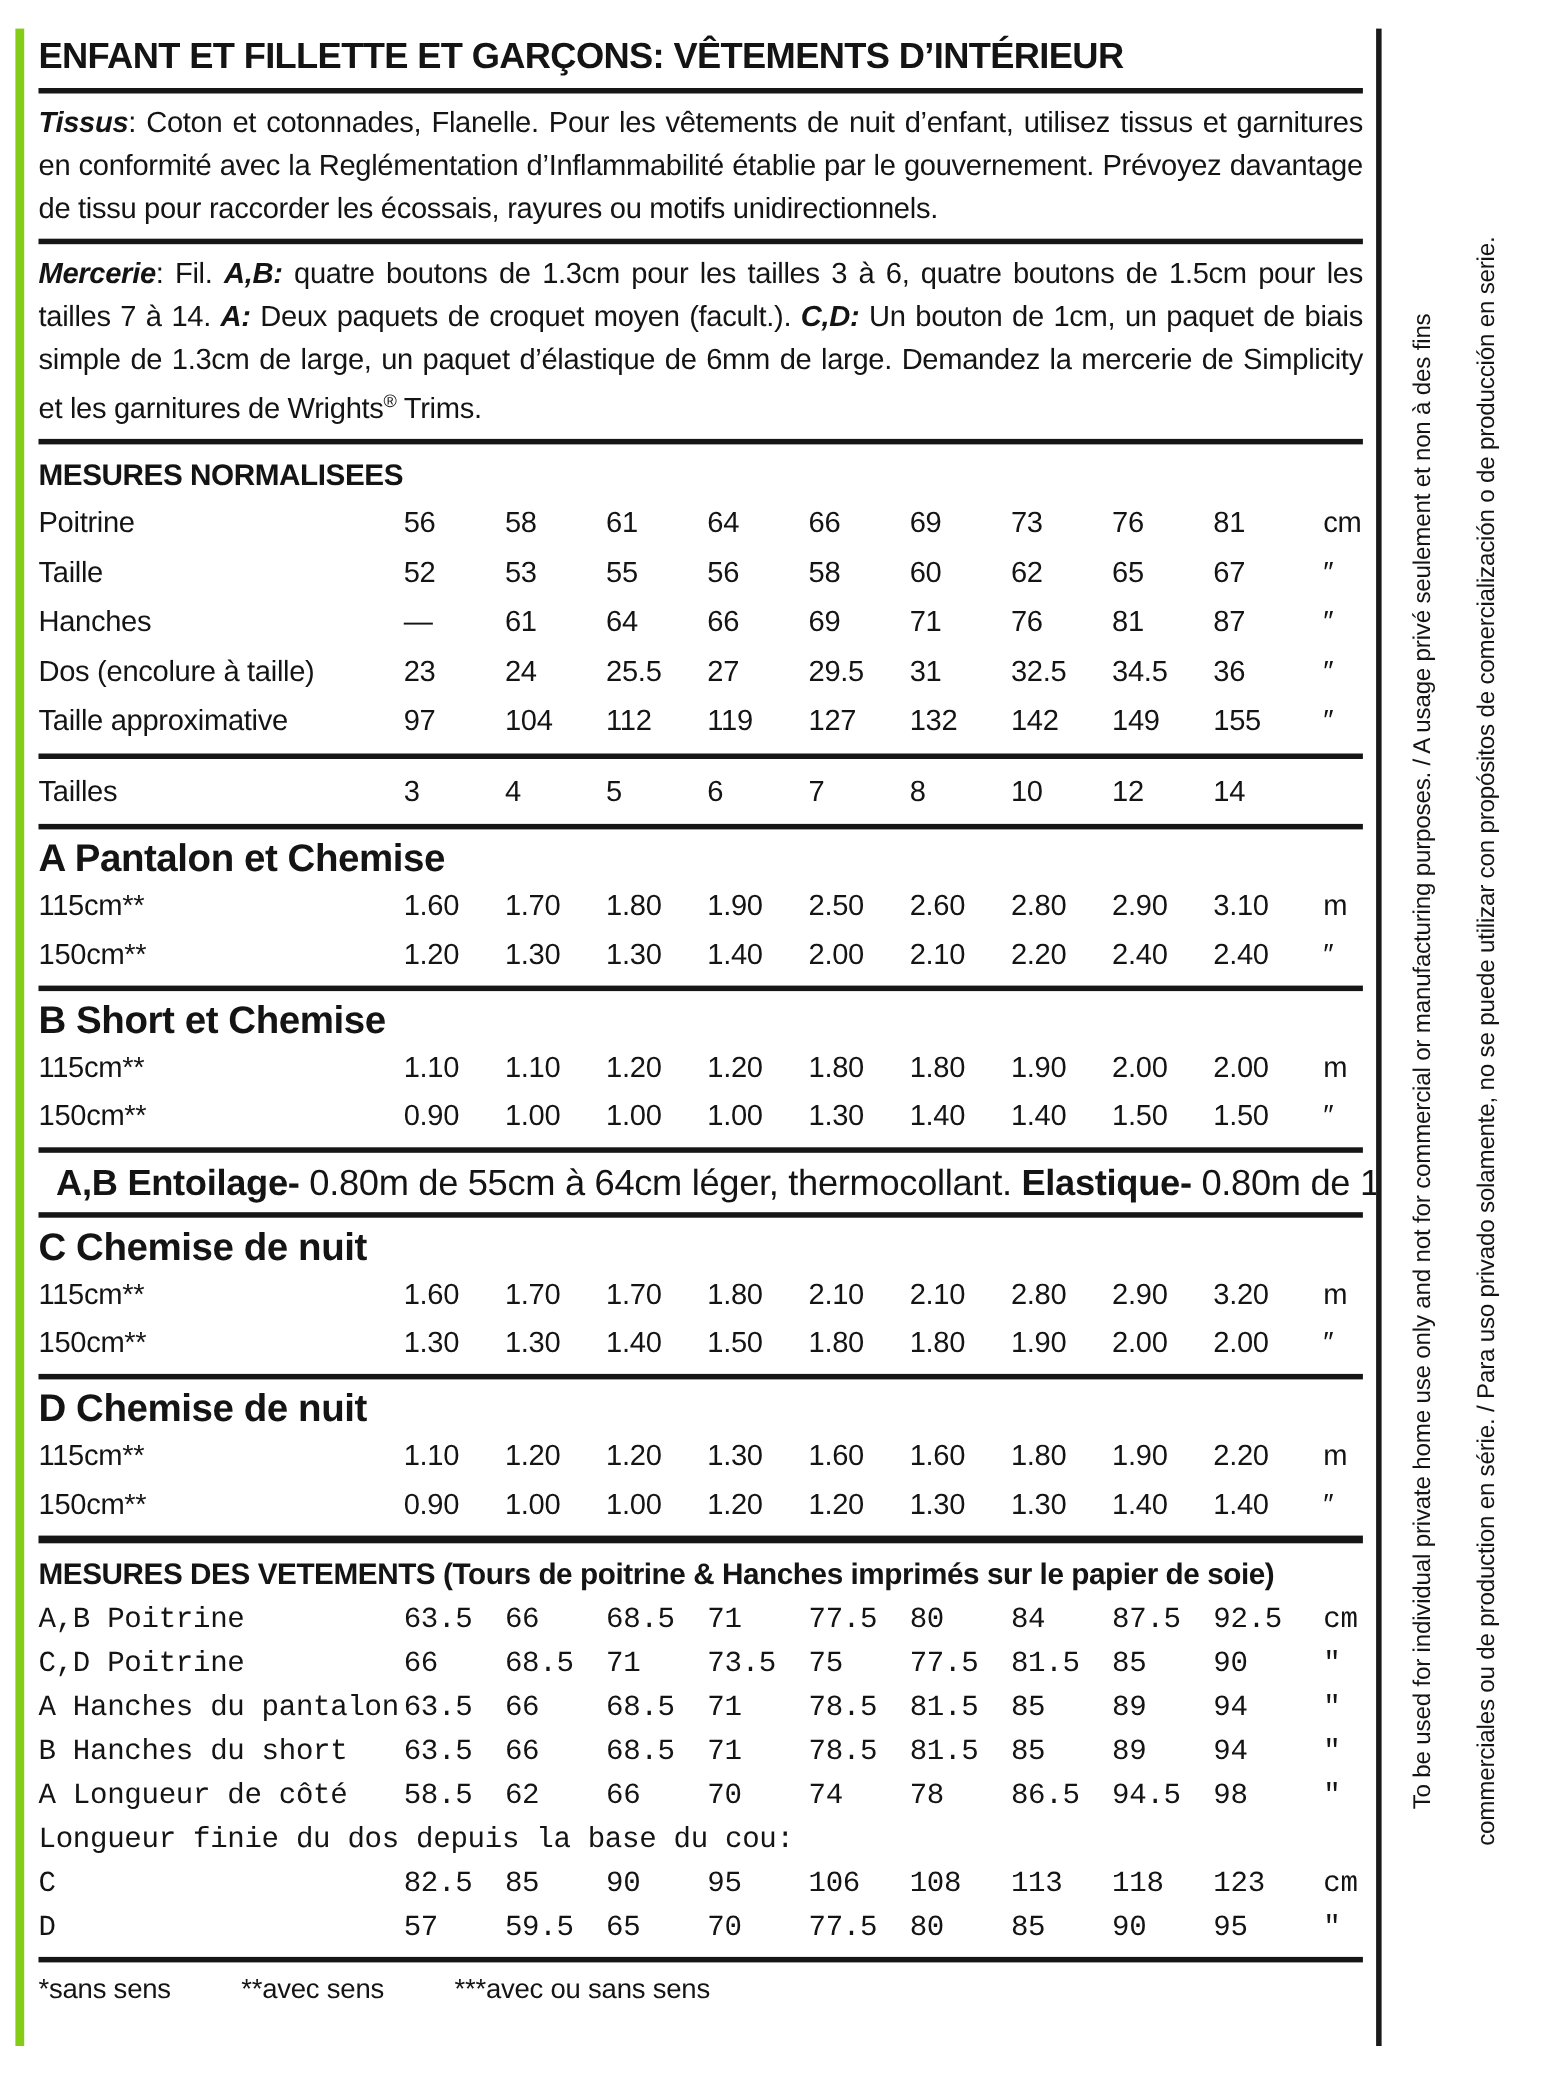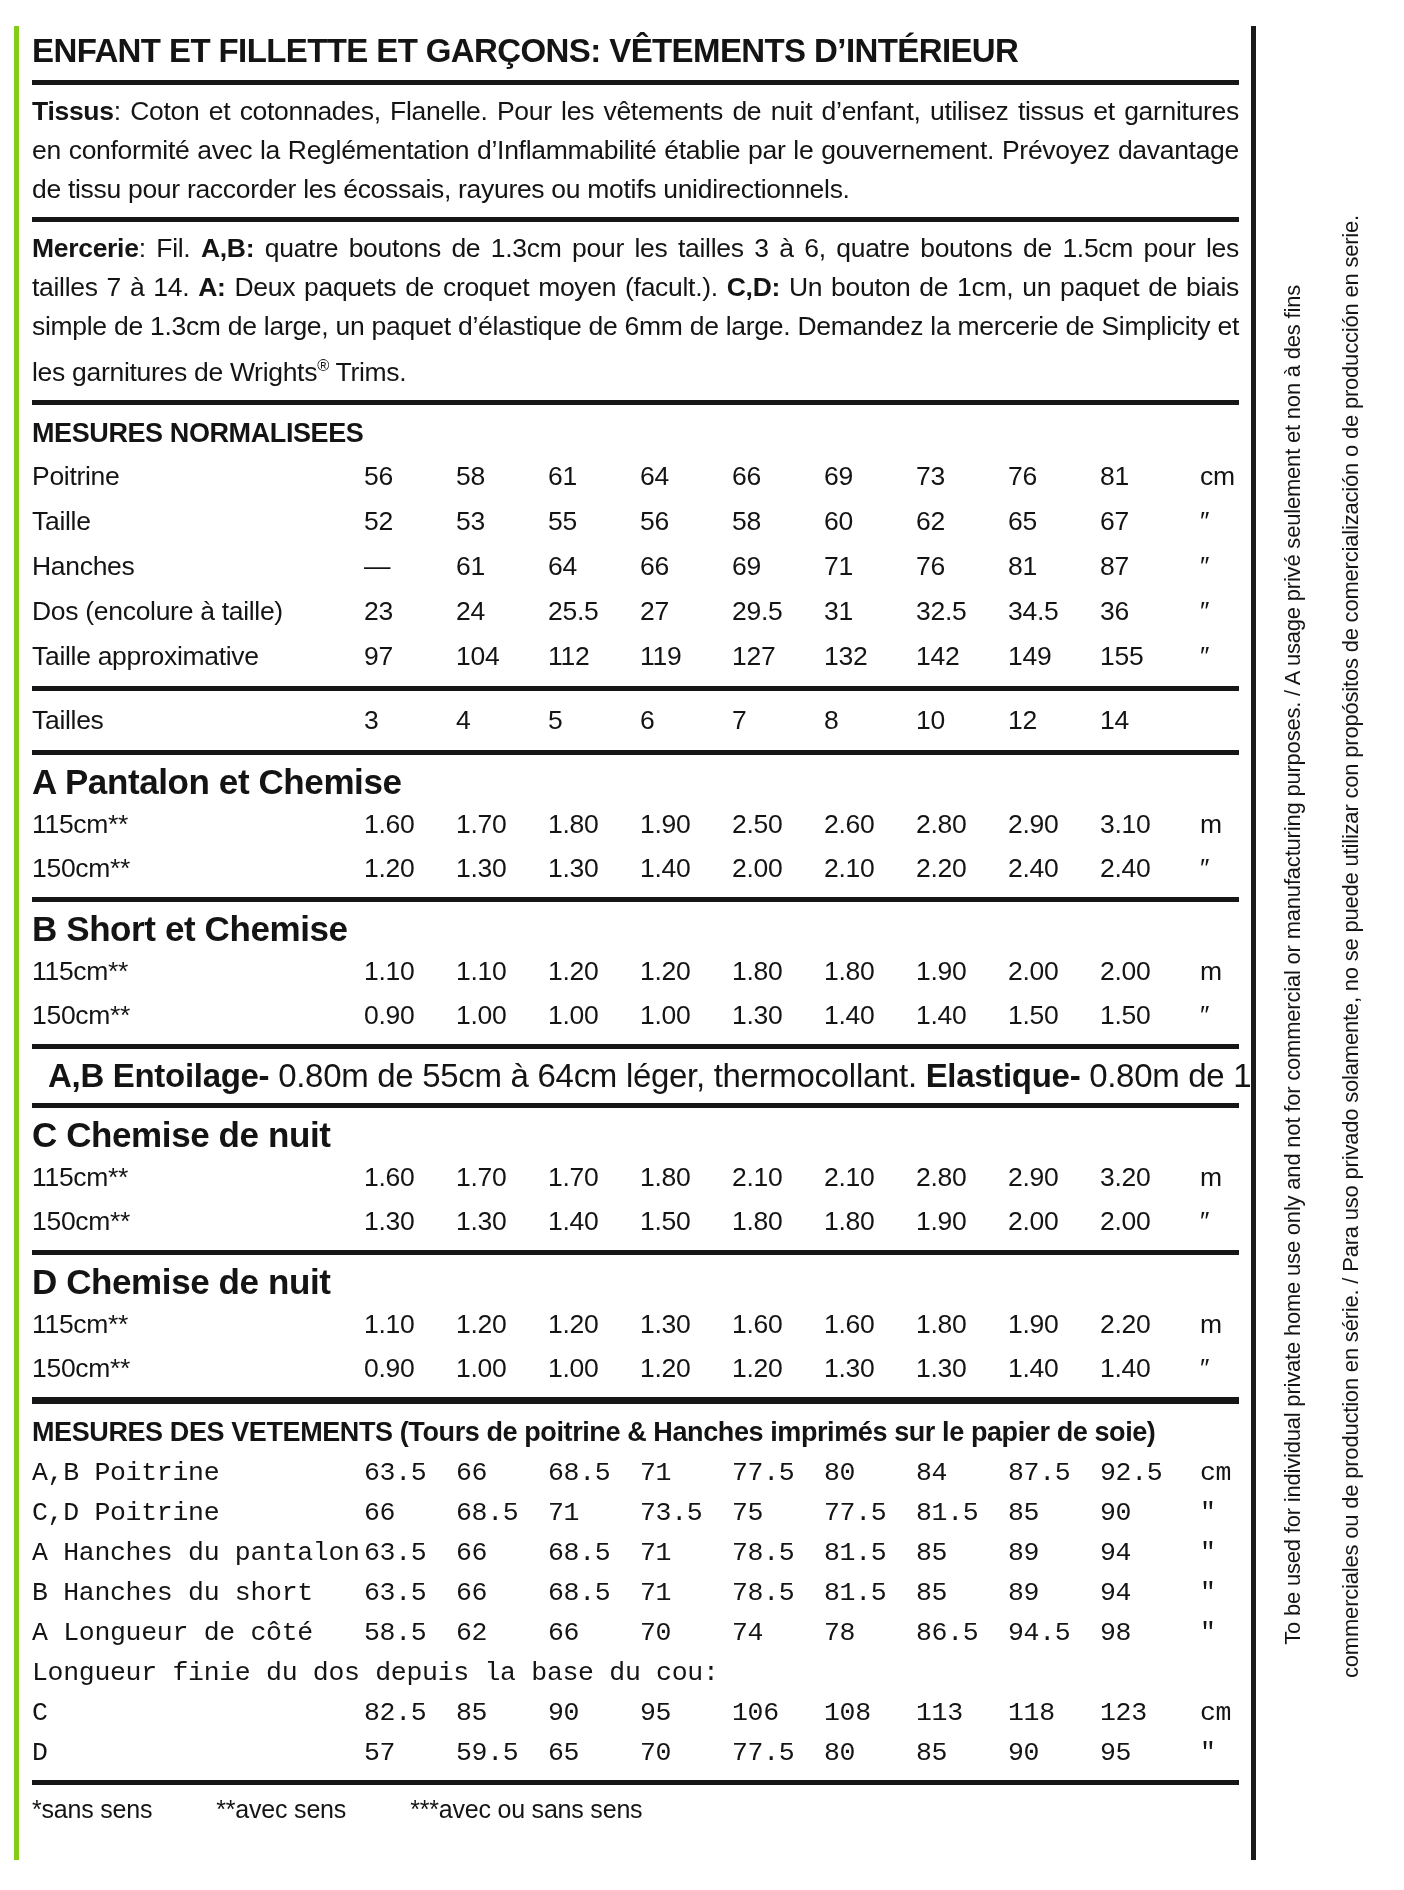--- a/index.html
+++ b/index.html
@@ -9,37 +9,37 @@
     position:relative;
     overflow:hidden;
     font-family:"Liberation Sans","DejaVu Sans",sans-serif;
     color:#141414;
     -webkit-font-smoothing:antialiased;
   }
   .content {
     position:absolute; left:14px; top:26px;
     width:1242px; height:1834px;
     box-sizing:border-box;
-    border-left:5px solid #84cc16;
+    border-left:8px solid #84cc16;
     border-right:5px solid #1a1a1a;
     padding:0 12px 0 13px;
     font-stretch:condensed;
     overflow:hidden;
   }
   .doc-title {
     font-size:33px; font-weight:bold; letter-spacing:-0.6px;
     margin:6px 0 10px 0; white-space:nowrap;
   }
   .rule { height:5px; background:#161616; margin:7px 0; }
   .rule.thick { height:7px; }
   .para {
     font-size:26.5px; line-height:39px; letter-spacing:-0.3px;
     text-align:justify; margin:4px 0 8px 0;
   }
-  .para b { letter-spacing:-0.3px; }
+  .para b { letter-spacing:-0.3px;font-style:italic; }
   sup { font-size:0.62em; }
   .tbl-heading {
     font-weight:bold; font-size:27px; line-height:42px; letter-spacing:-0.4px;
     margin-top:4px;
   }
   .trow {
     display:grid;
     grid-template-columns:332px repeat(9,92px) 1fr;
     font-size:26.5px;
     letter-spacing:-0.3px;

